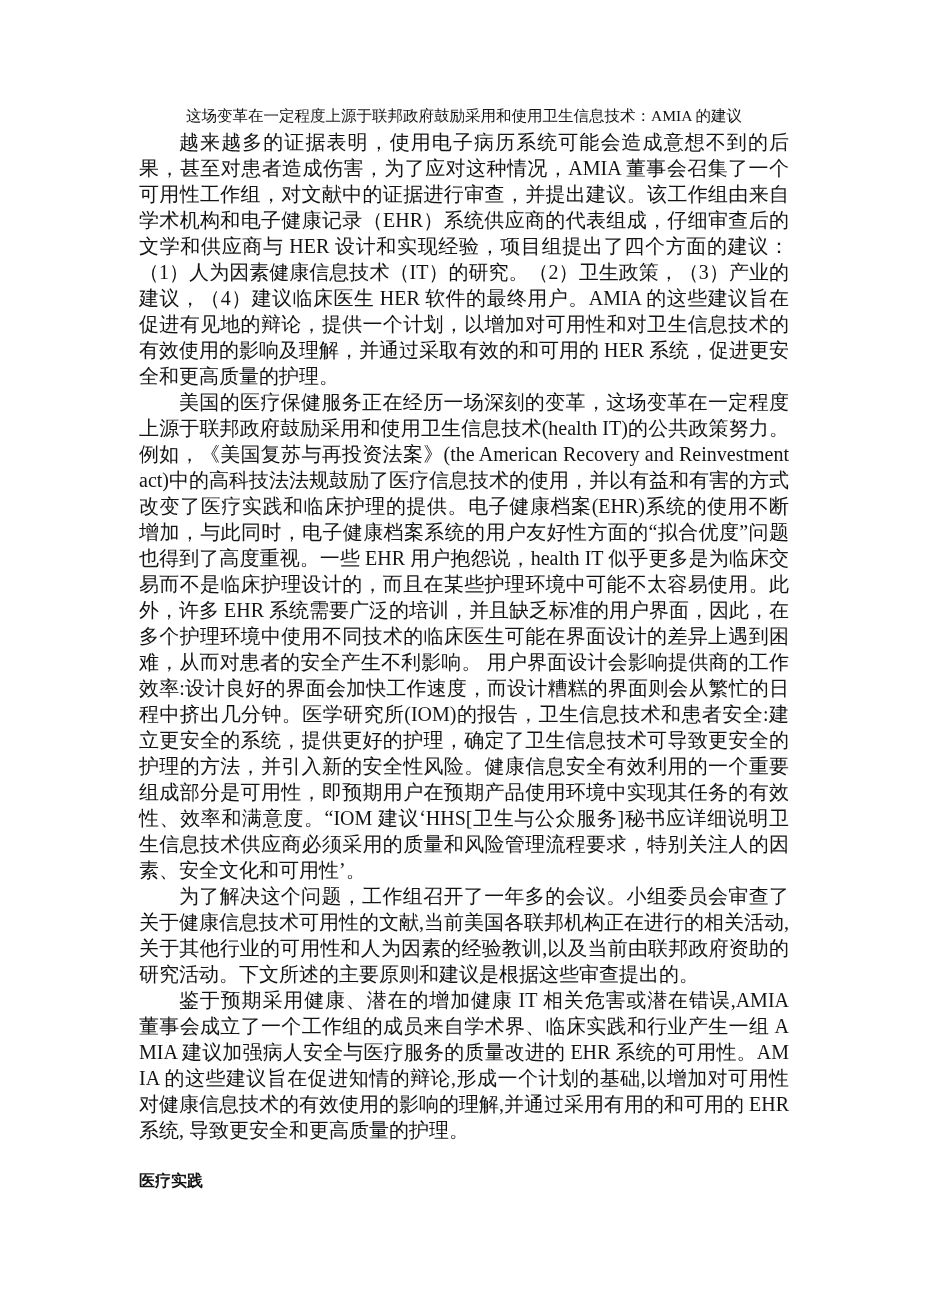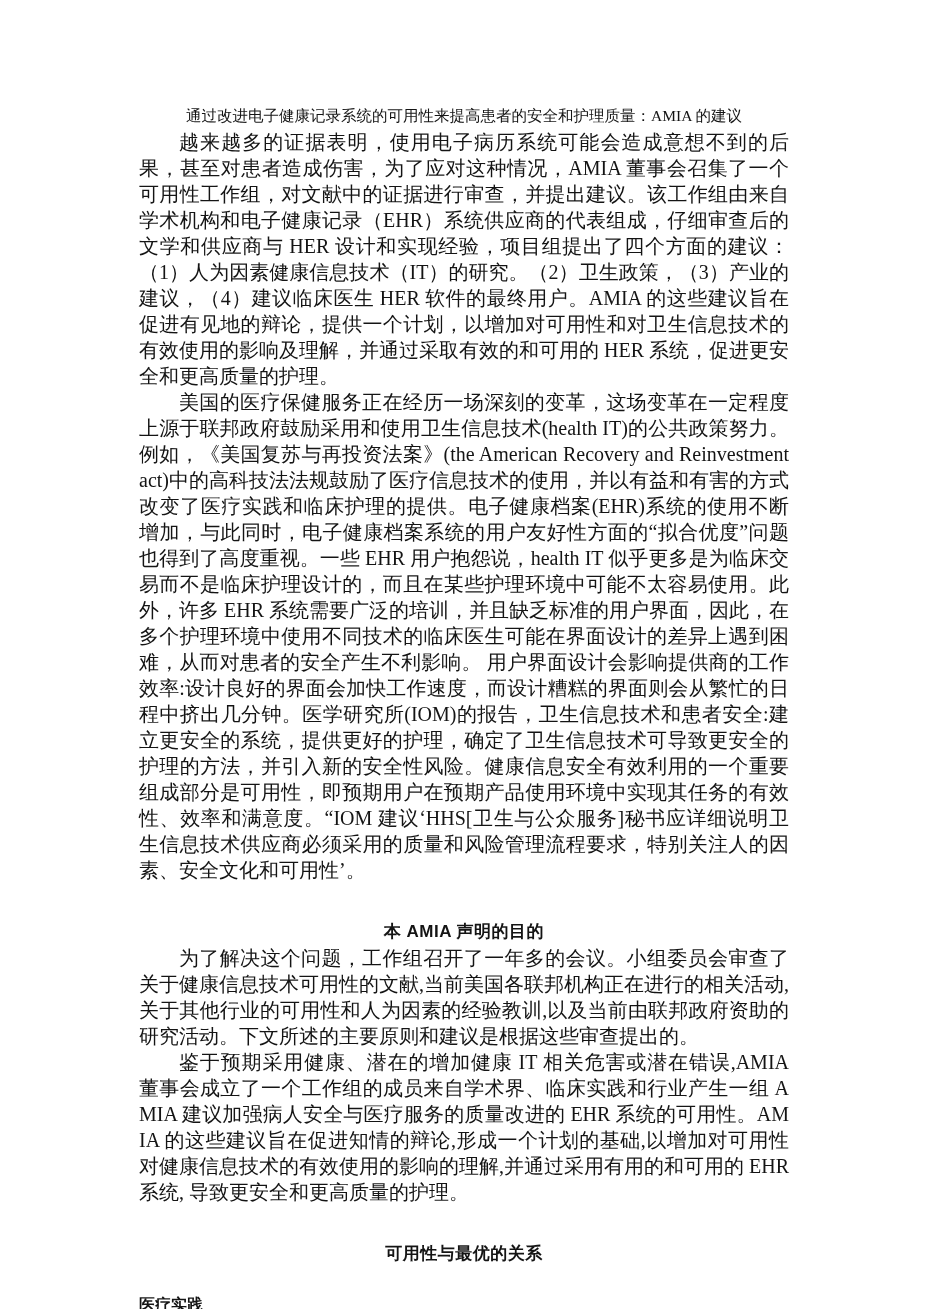--- a/index.html
+++ b/index.html
@@ -52,32 +52,30 @@
     text-justify: inter-ideograph;
     text-indent: 2em;
     word-break: break-all;
   }
 </style>
 </head>
 <body>
 
 <div class="page">
 
-  <div class="doc-title">通过改进电子健康记录系统的可用性来提高患者的安全和护理质量：AMIA 的建议</div>
+  <div class="doc-title">这场变革在一定程度上源于联邦政府鼓励采用和使用卫生信息技术：AMIA 的建议</div>
 
 
   <p class="para">越来越多的证据表明，使用电子病历系统可能会造成意想不到的后果，甚至对患者造成伤害，为了应对这种情况，AMIA 董事会召集了一个可用性工作组，对文献中的证据进行审查，并提出建议。该工作组由来自学术机构和电子健康记录（EHR）系统供应商的代表组成，仔细审查后的文学和供应商与 HER 设计和实现经验，项目组提出了四个方面的建议：（1）人为因素健康信息技术（IT）的研究。（2）卫生政策，（3）产业的建议，（4）建议临床医生 HER 软件的最终用户。AMIA 的这些建议旨在促进有见地的辩论，提供一个计划，以增加对可用性和对卫生信息技术的有效使用的影响及理解，并通过采取有效的和可用的 HER 系统，促进更安全和更高质量的护理。</p>
 
 
   <p class="para">美国的医疗保健服务正在经历一场深刻的变革，这场变革在一定程度上源于联邦政府鼓励采用和使用卫生信息技术(health IT)的公共政策努力。例如，《美国复苏与再投资法案》(the American Recovery and Reinvestment act)中的高科技法法规鼓励了医疗信息技术的使用，并以有益和有害的方式改变了医疗实践和临床护理的提供。电子健康档案(EHR)系统的使用不断增加，与此同时，电子健康档案系统的用户友好性方面的“拟合优度”问题也得到了高度重视。一些 EHR 用户抱怨说，health IT 似乎更多是为临床交易而不是临床护理设计的，而且在某些护理环境中可能不太容易使用。此外，许多 EHR 系统需要广泛的培训，并且缺乏标准的用户界面，因此，在多个护理环境中使用不同技术的临床医生可能在界面设计的差异上遇到困难，从而对患者的安全产生不利影响。 用户界面设计会影响提供商的工作效率:设计良好的界面会加快工作速度，而设计糟糕的界面则会从繁忙的日程中挤出几分钟。医学研究所(IOM)的报告，卫生信息技术和患者安全:建立更安全的系统，提供更好的护理，确定了卫生信息技术可导致更安全的护理的方法，并引入新的安全性风险。健康信息安全有效利用的一个重要组成部分是可用性，即预期用户在预期产品使用环境中实现其任务的有效性、效率和满意度。“IOM 建议‘HHS[卫生与公众服务]秘书应详细说明卫生信息技术供应商必须采用的质量和风险管理流程要求，特别关注人的因素、安全文化和可用性’。</p>
 
-  <div class="section-heading major">本 AMIA 声明的目的</div>
 
   <p class="para">为了解决这个问题，工作组召开了一年多的会议。小组委员会审查了关于健康信息技术可用性的文献,当前美国各联邦机构正在进行的相关活动,关于其他行业的可用性和人为因素的经验教训,以及当前由联邦政府资助的研究活动。下文所述的主要原则和建议是根据这些审查提出的。</p>
 
   <p class="para">鉴于预期采用健康、潜在的增加健康 IT 相关危害或潜在错误,AMIA 董事会成立了一个工作组的成员来自学术界、临床实践和行业产生一组 AMIA 建议加强病人安全与医疗服务的质量改进的 EHR 系统的可用性。AMIA 的这些建议旨在促进知情的辩论,形成一个计划的基础,以增加对可用性对健康信息技术的有效使用的影响的理解,并通过采用有用的和可用的 EHR 系统, 导致更安全和更高质量的护理。</p>
 
-  <div class="section-heading major">可用性与最优的关系</div>
 
   <div class="sub-heading">医疗实践</div>
 
 
 </div>
 
 </body></html>

